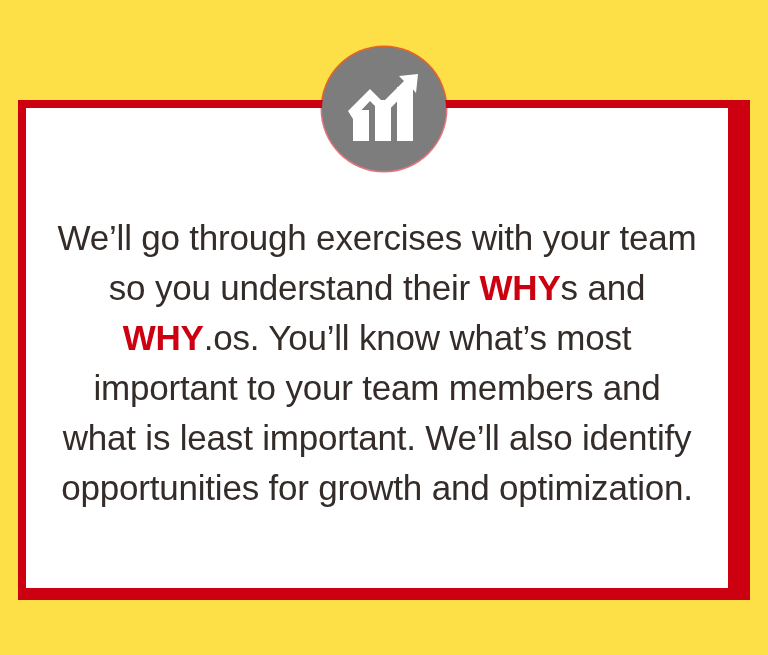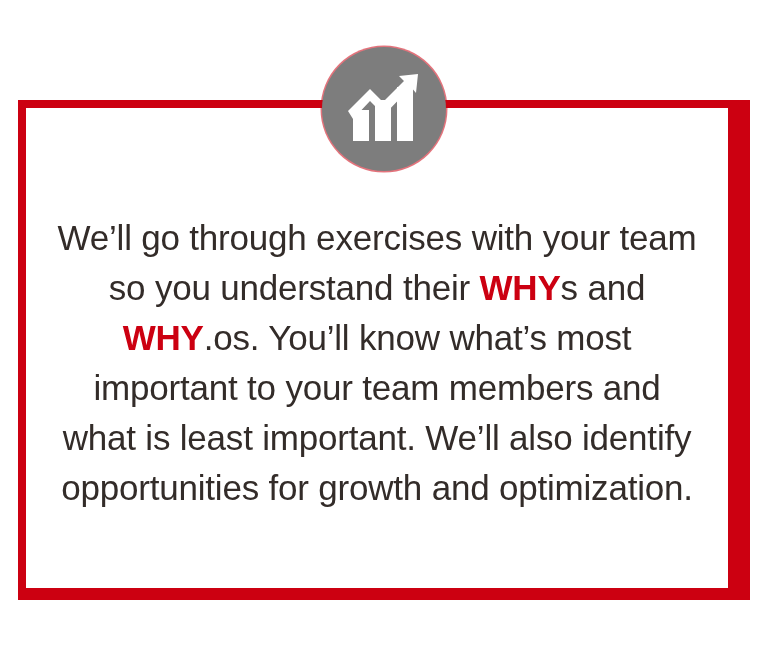--- a/index.html
+++ b/index.html
@@ -12,21 +12,21 @@
     height: 655px;
     overflow: hidden;
     font-family: "Liberation Sans", sans-serif;
     background: #4a7050;
   }
 
   #stage {
     position: relative;
     width: 768px;
     height: 655px;
-    background: #ffffff;
+    background: #fde047;
   }
 
   
   .red-offset {
     position: absolute;
     left: 18px;
     top: 100px;
     width: 732px;
     height: 500px;
     background: #cc0011;

